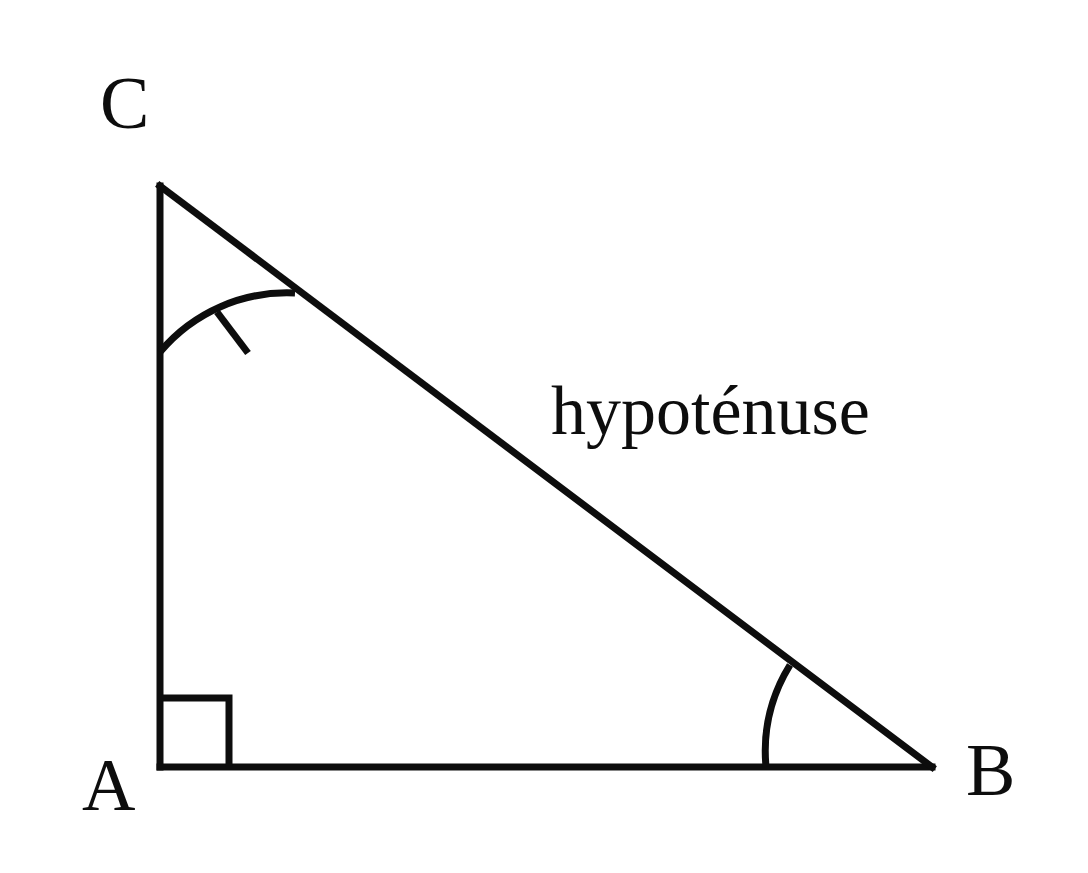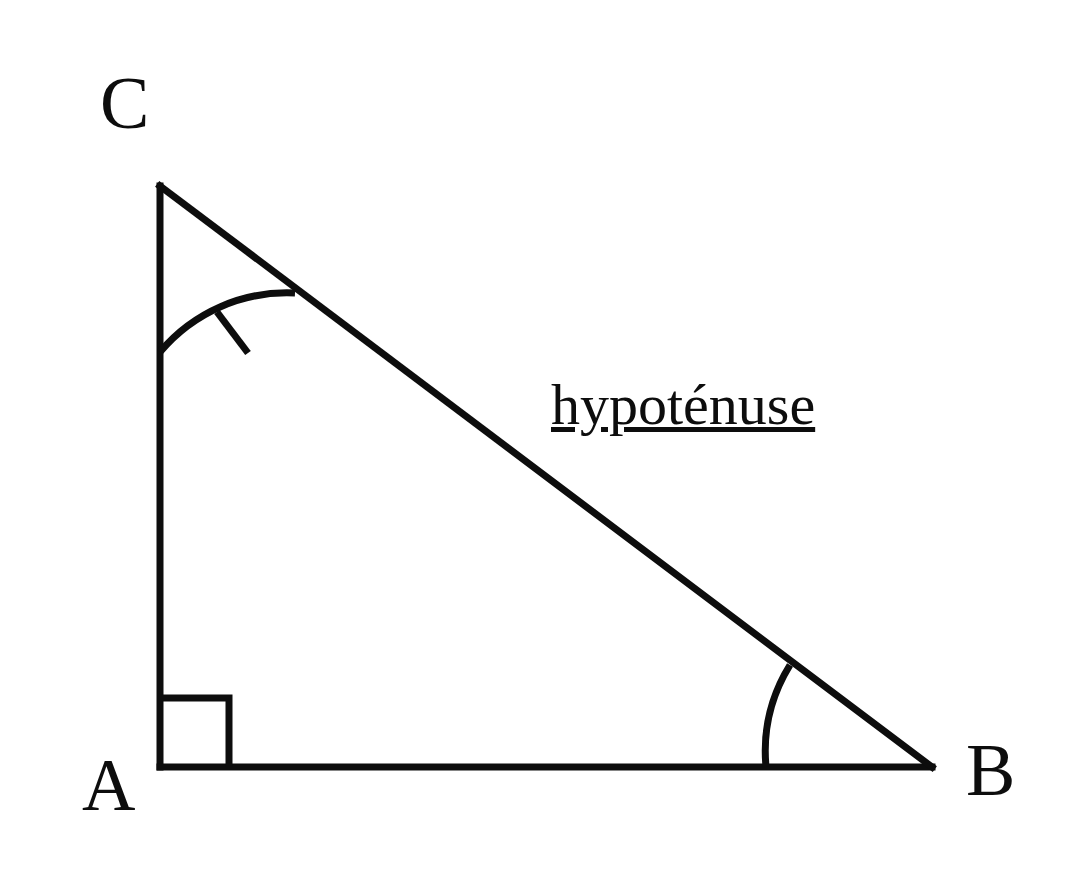--- a/index.html
+++ b/index.html
@@ -37,22 +37,21 @@
     white-space: nowrap;
     -webkit-font-smoothing: antialiased;
   }
   .vertex-label {
     font-size: 74px;
   }
   #label-C { left: 100px; top: 66px; }
   #label-A { left: 82px; top: 748px; }
   #label-B { left: 966px; top: 733px; }
   .side-label {
-    font-size: 58px;
-    text-decoration: underline;
+    font-size: 70px;
   }
   #label-hypotenuse { left: 551px; top: 376px; }
 </style>
 </head>
 <body>
 
 <div id="figure-root">
 
   <svg id="triangle-svg" viewBox="0 0 1088 873" xmlns="http://www.w3.org/2000/svg">
 

